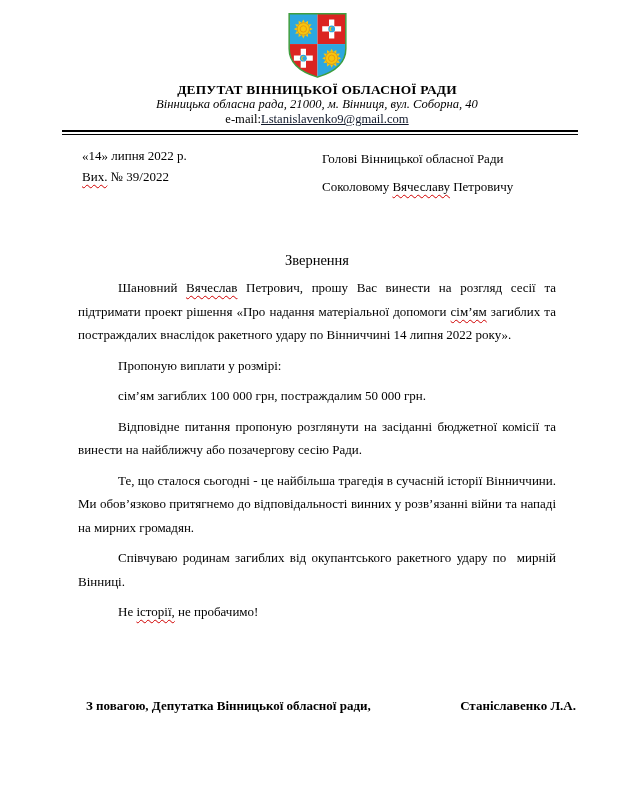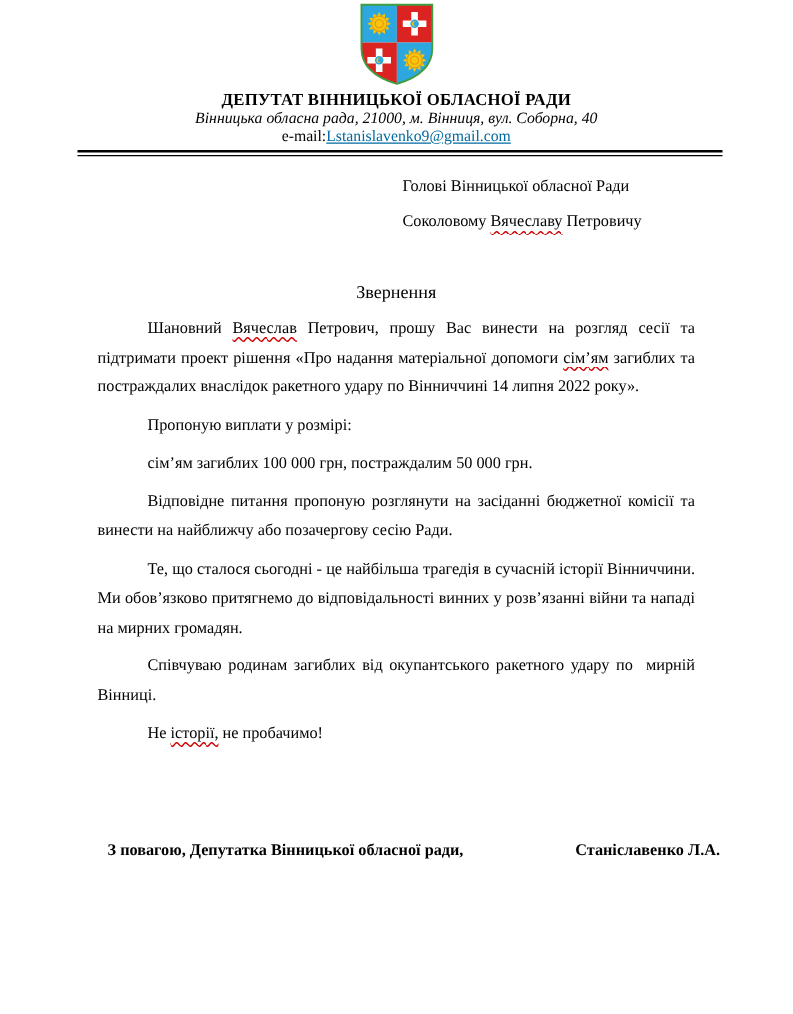--- a/index.html
+++ b/index.html
@@ -6,32 +6,32 @@
   .page {
     position: relative;
     width: 634px; height: 811px;
     margin: 0 auto;
     background: #ffffff;
     font-family: "Liberation Serif", "DejaVu Serif", serif;
     color: #000;
     overflow: hidden;
   }
   
-  .hdr { text-align: center; padding-top: 1px; }
+  .hdr { text-align: center; padding-top: 11px; }
   .emblem-wrap { display: flex; justify-content: center; }
   .org-name {
     margin-top: 3px;
     font-size: 13.4px; font-weight: bold; letter-spacing: .2px;
     line-height: 15px;
   }
   .address {
     font-size: 12.6px; font-style: italic; line-height: 15px;
   }
   .email-row { font-size: 12.6px; line-height: 15px; }
-  .email-link { color: #0369a1; text-decoration: underline; cursor: pointer; }
+  .email-link { color: #0f172a; text-decoration: underline; cursor: pointer; }
   .divider {
     margin: 3px 56px 0 62px;
     border-top: 2.5px solid #000;
     border-bottom: 1px solid #000;
     height: 2px;
   }
   
   .meta {
     display: flex;
     padding: 10px 78px 0 82px;
@@ -43,21 +43,21 @@
     width: 234px;
     font-weight: normal;
     line-height: 28px;
     white-space: nowrap;
   }
   
   .body-block { padding: 0 78px; }
   .title {
     text-align: center;
     font-size: 14.5px;
-    margin-top: 32px;
+    margin-top: 48px;
     line-height: 23px;
   }
   .para {
     font-size: 13px;
     line-height: 23.5px;
     text-align: justify;
     text-indent: 40px;
     margin: 0 0 7px 0;
   }
   .para.first { margin-top: 4px; }
@@ -156,20 +156,24 @@
       </svg>
     </div>
 
     <div class="org-name">ДЕПУТАТ ВІННИЦЬКОЇ ОБЛАСНОЇ РАДИ</div>
     <div class="address">Вінницька обласна рада, 21000, м. Вінниця, вул. Соборна, 40</div>
     <div class="email-row"><span>e-mail:</span><a class="email-link">Lstanislavenko9@gmail.com</a></div>
     <div class="divider"></div>
   </div>
 
   <div class="meta">
+    <div class="meta-left">
+      <div>«14» липня 2022 р.</div>
+      <div><span class="sq">Вих.</span><span> № 39/2022</span></div>
+    </div>
     <div class="meta-right">
       <div>Голові Вінницької обласної Ради</div>
       <div><span>Соколовому </span><span class="sq">Вячеславу</span><span> Петровичу</span></div>
     </div>
   </div>
 
   <div class="body-block">
     <div class="title">Звернення</div>
 
     <p class="para first"><span>Шановний </span><span class="sq">Вячеслав</span><span> Петрович, прошу Вас винести на розгляд сесії та підтримати проект рішення «Про надання матеріальної допомоги </span><span class="sq">сім’ям</span><span> загиблих та постраждалих внаслідок ракетного удару по Вінниччині 14 липня 2022 року».</span></p>

